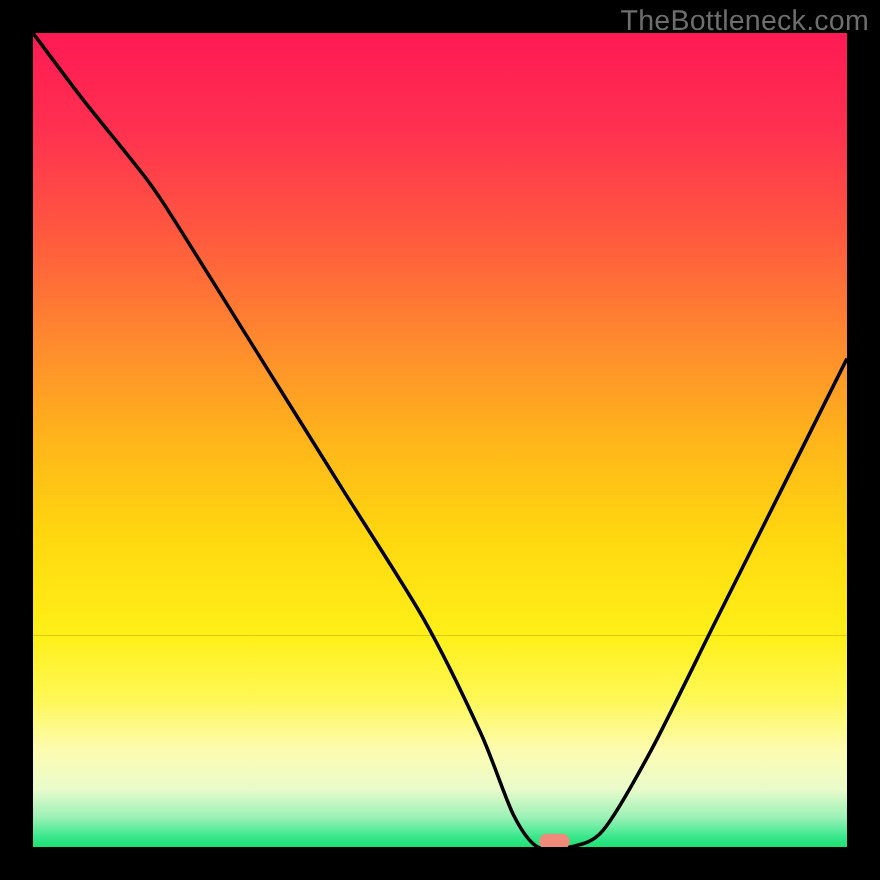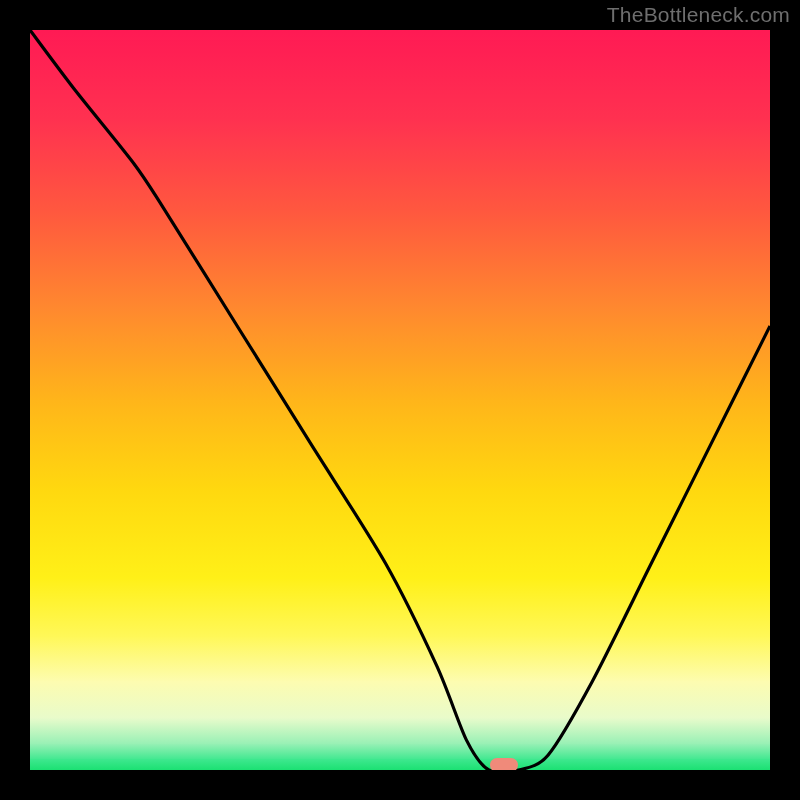--- a/index.html
+++ b/index.html
@@ -15,21 +15,21 @@
     position: relative;
     width: 800px;
     height: 800px;
     background: #000;
   }
   .attribution {
     position: absolute;
     top: 3px;
     right: 10px;
     color: #6e6e6e;
-    font-size: 21px;
+    font-size: 26px;
     font-weight: 500;
     text-align: right;
     letter-spacing: 0.2px;
   }
   .plot {
     position: absolute;
     left: 30px;
     top: 30px;
     width: 740px;
     height: 740px;

